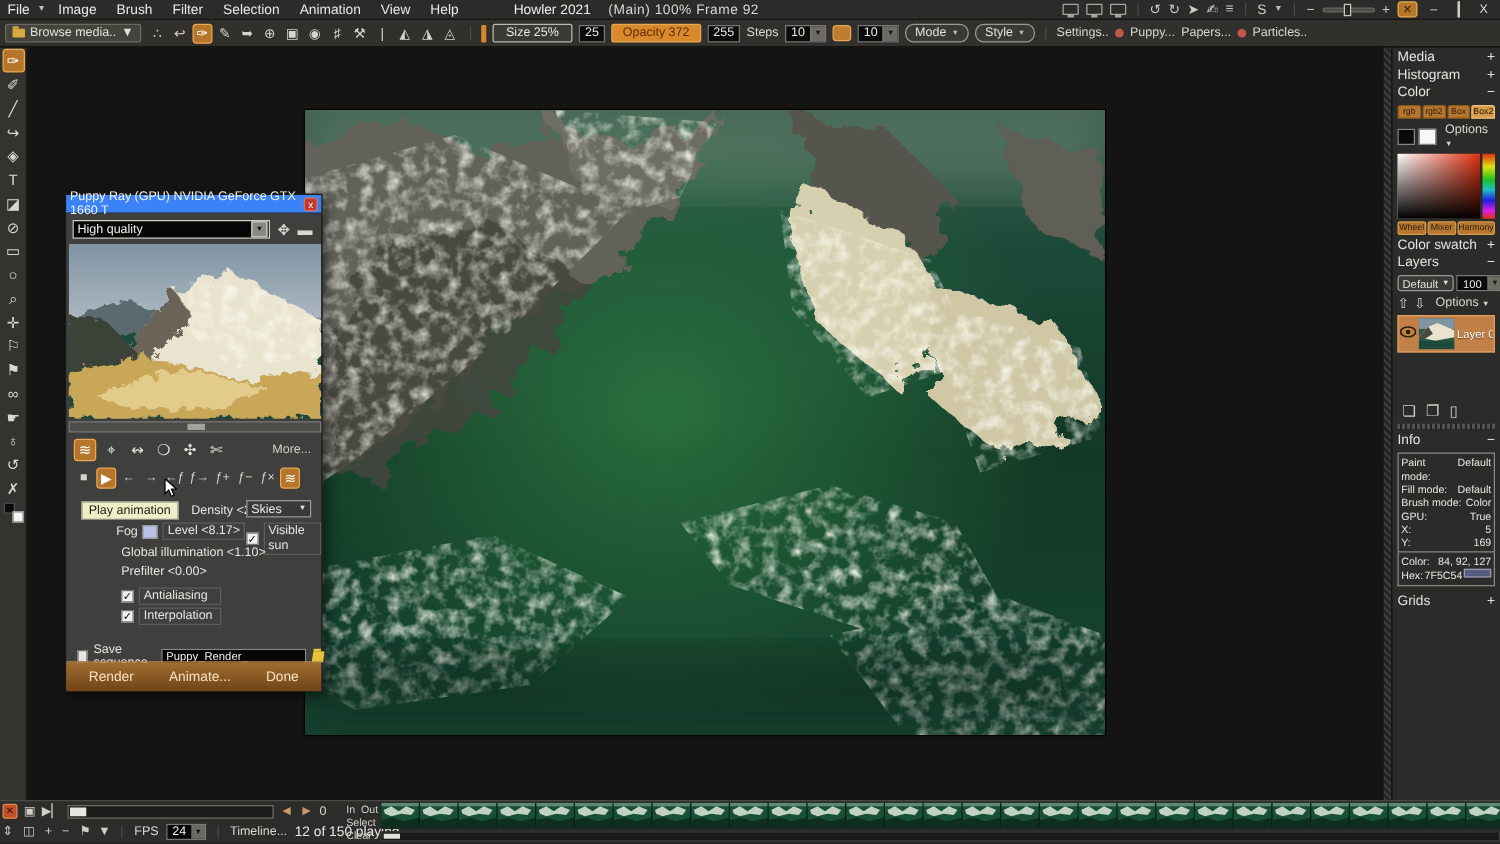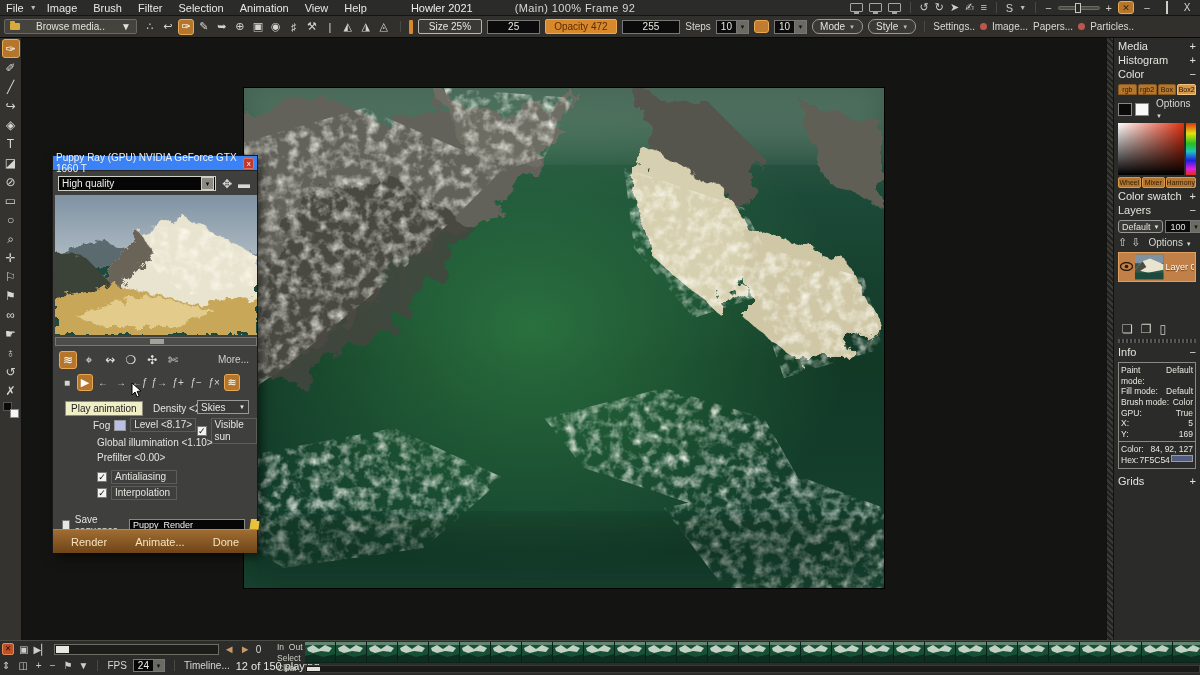--- a/index.html
+++ b/index.html
@@ -3,42 +3,42 @@
 <meta charset="utf-8">
 <style>
 *{margin:0;padding:0;box-sizing:border-box}
 html,body{width:1200px;height:675px}
 body{position:relative;overflow:hidden;background:#161614;font-family:"Liberation Sans","DejaVu Sans",sans-serif;font-size:10px;color:#ddd}
 .abs{position:absolute}
 
 .menubar{position:absolute;left:0;top:0;width:1200px;height:16px;background:#2b2b29;border-bottom:1px solid #151513;display:flex;align-items:center;padding:0 6px;font-size:11px;color:#e8e8e4;z-index:9}
 .menu-item{margin-right:16px;white-space:nowrap}
 .menubar .caret{font-size:7px;color:#bbb;margin:0 10px 0 -10px}
-.app-title{margin-left:28px;margin-right:42px;color:#efefe9}
+.app-title{margin-left:28px;margin-right:14px;color:#efefe9}
 .win-status{color:#d8d8d2;letter-spacing:.4px}
 .mb-right{margin-left:auto;display:flex;align-items:center;gap:6px}
 .disp{width:13px;height:9px;border:1px solid #a8a8a0;border-radius:1px;position:relative}
 .disp::after{content:"";position:absolute;left:3px;bottom:-3px;width:5px;height:2px;background:#a8a8a0}
 .mb-ic{color:#cfcfc8;font-size:11px}
 .vsep{width:1px;height:11px;background:#4a4a44;margin:0 3px}
 .zoom-track{width:42px;height:4px;background:#4c4c46;border:1px solid #6a6a62;position:relative;border-radius:2px}
 .zoom-handle{position:absolute;left:16px;top:-4px;width:6px;height:10px;background:#2a2a26;border:1px solid #c8c8c0}
 .snap-btn{width:16px;height:13px;background:#b5762c;border:1px solid #e8a854;border-radius:3px;color:#3a2505;font-size:9px;display:flex;align-items:center;justify-content:center}
 .winbtn{color:#d8d8d0;font-size:10px;width:14px;text-align:center}
 .restore-box{width:8px;height:7px;border:1px solid #cfcfc8;margin-top:2px}
 
 .toolbar2{position:absolute;left:0;top:16px;width:1200px;height:22px;background:#31302c;border-bottom:1px solid #0a0a08;display:flex;align-items:center;padding:0 4px;gap:5px;z-index:9}
-.browse-btn{height:15px;background:#44433d;border:1px solid #6a6a60;border-radius:2px;display:flex;align-items:center;gap:16px;padding:0 5px;color:#e2e2da;font-size:10px}
+.browse-btn{height:15px;background:#44433d;border:1px solid #6a6a60;border-radius:2px;display:flex;align-items:center;gap:4px;padding:0 5px;color:#e2e2da;font-size:10px}
 .folder{width:10px;height:7px;background:#d8a93c;border-radius:1px;position:relative}
 .folder::before{content:"";position:absolute;left:0;top:-2px;width:5px;height:2px;background:#d8a93c;border-radius:1px 1px 0 0}
 .tb-ic{width:16px;height:16px;display:flex;align-items:center;justify-content:center;color:#d5d5cc;font-size:11px}
 .tb-ic.active{background:#b5762c;border:1px solid #e8a854;border-radius:3px;color:#fff}
 .grip{width:4px;height:14px;background:#d8892b;border-radius:1px}
 .sz-btn{height:15px;border:1px solid #b8b8b0;background:#3a3936;border-radius:2px;color:#e8e8e0;padding:0 10px;display:flex;align-items:center;font-size:10px}
-.num-box{height:14px;background:#0b0b0b;border:1px solid #777;color:#e8e8e0;padding:0 20px;display:flex;align-items:center;font-size:10px}
+.num-box{height:14px;background:#0b0b0b;border:1px solid #777;color:#e8e8e0;padding:0 4px;display:flex;align-items:center;font-size:10px}
 .op-btn{height:15px;background:#d8892b;border:1px solid #e8a854;border-radius:2px;color:#5d2c05;padding:0 8px;display:flex;align-items:center;font-size:10px}
 .dd{height:14px;background:#0b0b0b;border:1px solid #777;color:#e8e8e0;display:flex;align-items:center;font-size:10px}
 .dd .val{padding:0 4px;min-width:18px}
 .dd .arr{width:12px;height:100%;background:#6b6b64;color:#16160f;font-size:6px;display:flex;align-items:center;justify-content:center;border-left:1px solid #777}
 .pill-btn{height:15px;border:1px solid #9a9a92;border-radius:7px;background:#3a3936;color:#e2e2da;padding:0 7px;display:flex;align-items:center;gap:4px;font-size:10px}
 .pill-btn .c{font-size:6px;color:#bbb}
 .tb-label{color:#d8d8d0;font-size:10px}
 .odot{width:7px;height:7px;border-radius:50%;background:#c0564a}
 .brush-chip{width:15px;height:13px;background:#c07c30;border:1px solid #e8a854;border-radius:3px}
 
@@ -195,21 +195,21 @@
       <span class="tb-ic">⚒</span>
       <span class="tb-ic">|</span>
       <span class="tb-ic">◭</span>
       <span class="tb-ic">◮</span>
       <span class="tb-ic">◬</span>
     </span>
   <span class="vsep"></span>
   <span class="grip"></span>
   <span class="sz-btn">Size 25%</span>
   <span class="num-box">25</span>
-  <span class="op-btn">Opacity 472</span>
+  <span class="op-btn">Opacity 372</span>
   <span class="num-box">255</span>
   <span class="tb-label">Steps</span>
   <span class="dd">
       <span class="val">10</span>
       <span class="arr">▼</span>
     </span>
   <span class="brush-chip"></span>
   <span class="dd">
       <span class="val">10</span>
       <span class="arr">▼</span>
@@ -218,21 +218,21 @@
       <span>Mode</span>
       <span class="c">▼</span>
     </span>
   <span class="pill-btn">
       <span>Style</span>
       <span class="c">▼</span>
     </span>
   <span class="vsep"></span>
   <span class="tb-label">Settings..</span>
   <span class="odot"></span>
-  <span class="tb-label">Image...</span>
+  <span class="tb-label">Puppy...</span>
   <span class="tb-label">Papers...</span>
   <span class="odot"></span>
   <span class="tb-label">Particles..</span>
 </div>
 
 <div class="tool-strip">
   <span style="display:flex;flex-direction:column;align-items:center">
       <span class="tool active">✑</span>
       <span class="tool">✐</span>
       <span class="tool">╱</span>

